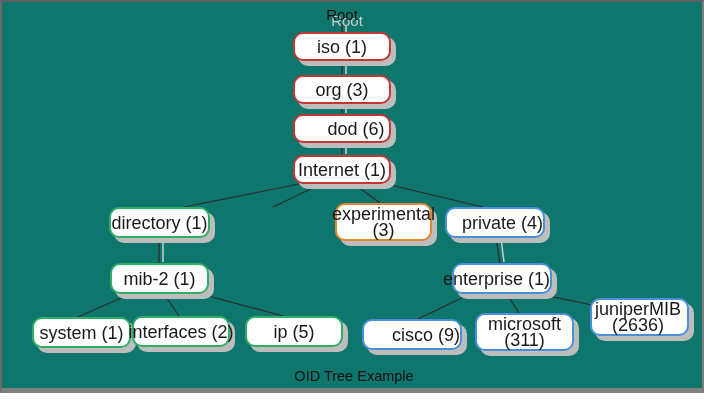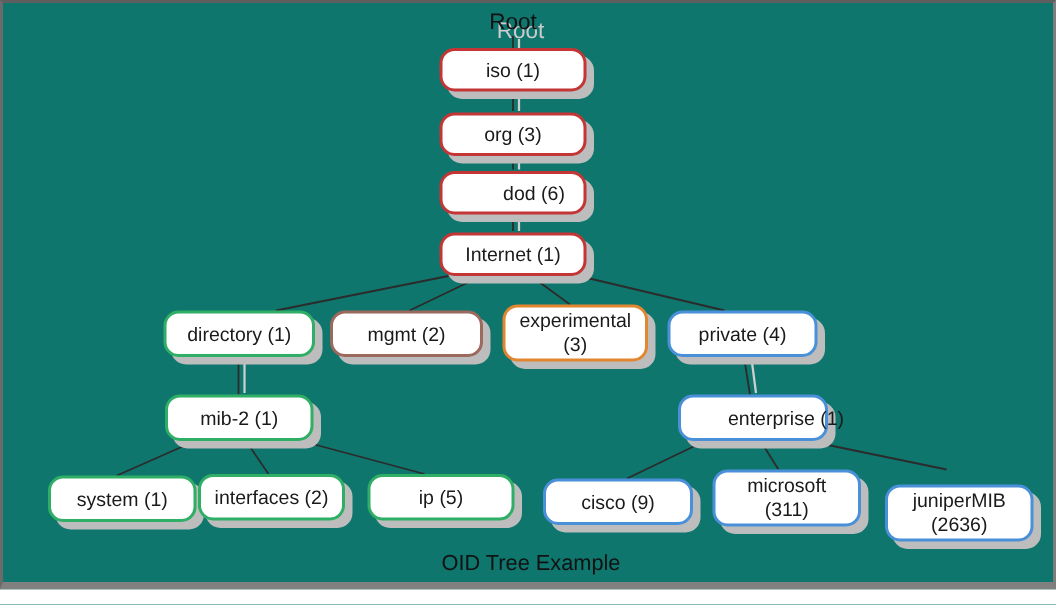--- a/index.html
+++ b/index.html
@@ -7,29 +7,29 @@
   .screen{
     position:relative;width:704px;height:393px;box-sizing:border-box;
     background:#0f766e;overflow:hidden;
     border-top:2px solid #5f5f5f;border-left:2px solid #6b6b6b;
     border-right:2px solid #7d7d7d;border-bottom:5px solid #808080;
   }
   svg.lines{position:absolute;left:0;top:0;width:704px;height:403px;}
   .node{
     position:absolute;background:#ffffff;border:2px solid #8b5cf6;border-radius:10px;
     display:flex;align-items:center;justify-content:center;text-align:center;
-    font-size:13px;line-height:16px;white-space:nowrap;
+    font-size:18px;line-height:16px;white-space:nowrap;
     box-shadow:5px 5px 0 #bdbdbd;box-sizing:border-box;
   }
   .node.wrap{white-space:normal;padding:0 6px;}
   .c-red{border-color:#c43535;}
   .c-brown{border-color:#9c6a5d;}
   .c-green{border-color:#2fae66;}
   .c-orange{border-color:#e2862f;}
-  .c-blue{border-color:#4a90d9;}
+  .c-blue{border-color:#4a90d9;justify-content:flex-end;}
   .root-label{
     position:absolute;left:291px;top:4px;width:98px;text-align:center;
     font-size:15px;color:#111;
     text-shadow:5px 6px 0 #cbcbcb;
   }
   .caption{
     position:absolute;left:0;top:366px;width:704px;text-align:center;
     font-size:14.5px;color:#111;
   }
 </style>
@@ -87,23 +87,20 @@
   </div>
 
   <div class="node c-red" style="left:291px;top:153px;width:98px;height:29px;">
     <span>Internet (1)</span>
   </div>
 
   <div class="node c-green" style="left:107px;top:205px;width:101px;height:31px;">
     <span>directory (1)</span>
   </div>
 
-  <div class="node c-brown" style="left:218px;top:205px;width:102px;height:31px;">
-    <span>mgmt (2)</span>
-  </div>
 
   <div class="node c-orange wrap" style="left:333px;top:201px;width:97px;height:38px;">
     <span>experimental (3)</span>
   </div>
 
   <div class="node c-blue" style="left:443px;top:205px;width:100px;height:31px;">
     <span>private (4)</span>
   </div>
 
   <div class="node c-green" style="left:108px;top:261px;width:99px;height:31px;">
@@ -127,19 +124,19 @@
   </div>
 
   <div class="node c-blue" style="left:360px;top:317px;width:100px;height:31px;">
     <span>cisco (9)</span>
   </div>
 
   <div class="node c-blue wrap" style="left:473px;top:311px;width:99px;height:38px;">
     <span>microsoft (311)</span>
   </div>
 
-  <div class="node c-blue wrap" style="left:588px;top:321px;width:99px;height:38px;">
+  <div class="node c-blue wrap" style="left:588px;top:296px;width:99px;height:38px;">
     <span>juniperMIB (2636)</span>
   </div>
 
   <div class="caption">OID Tree Example</div>
 
 </div>
 
 </body></html>

